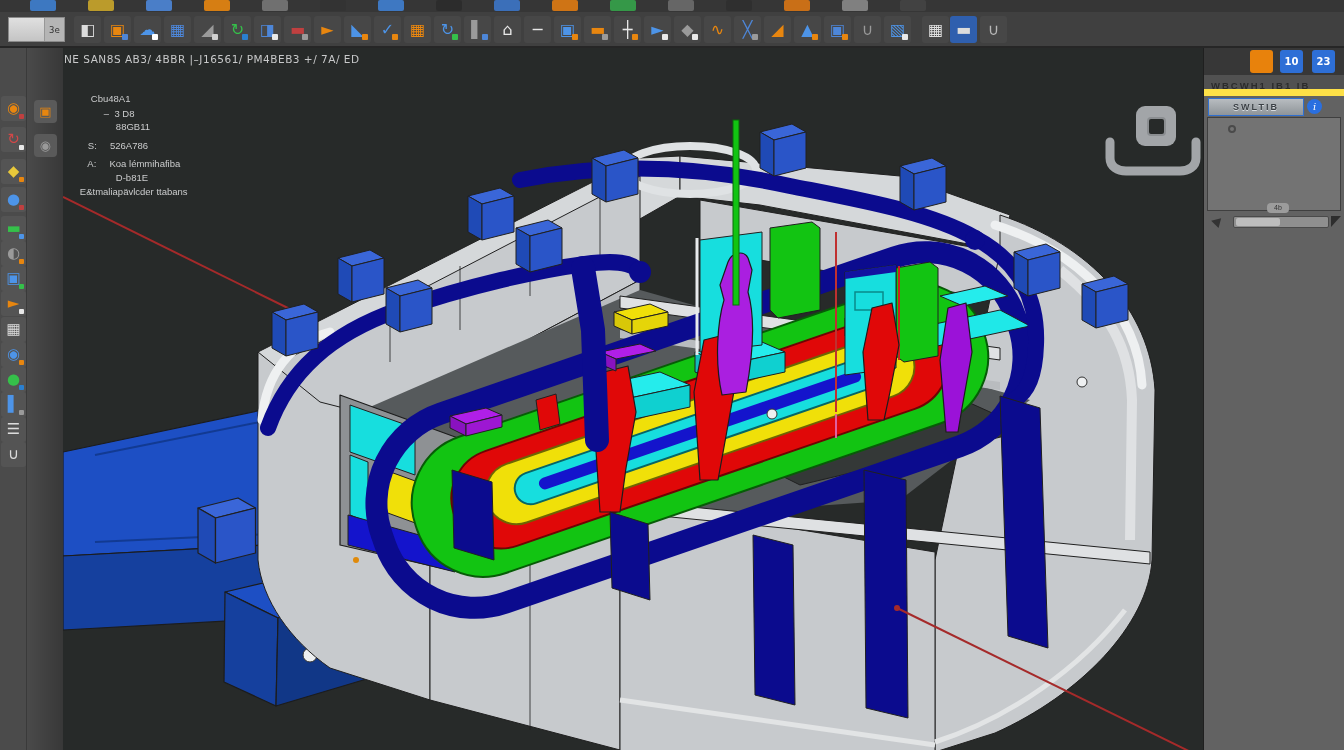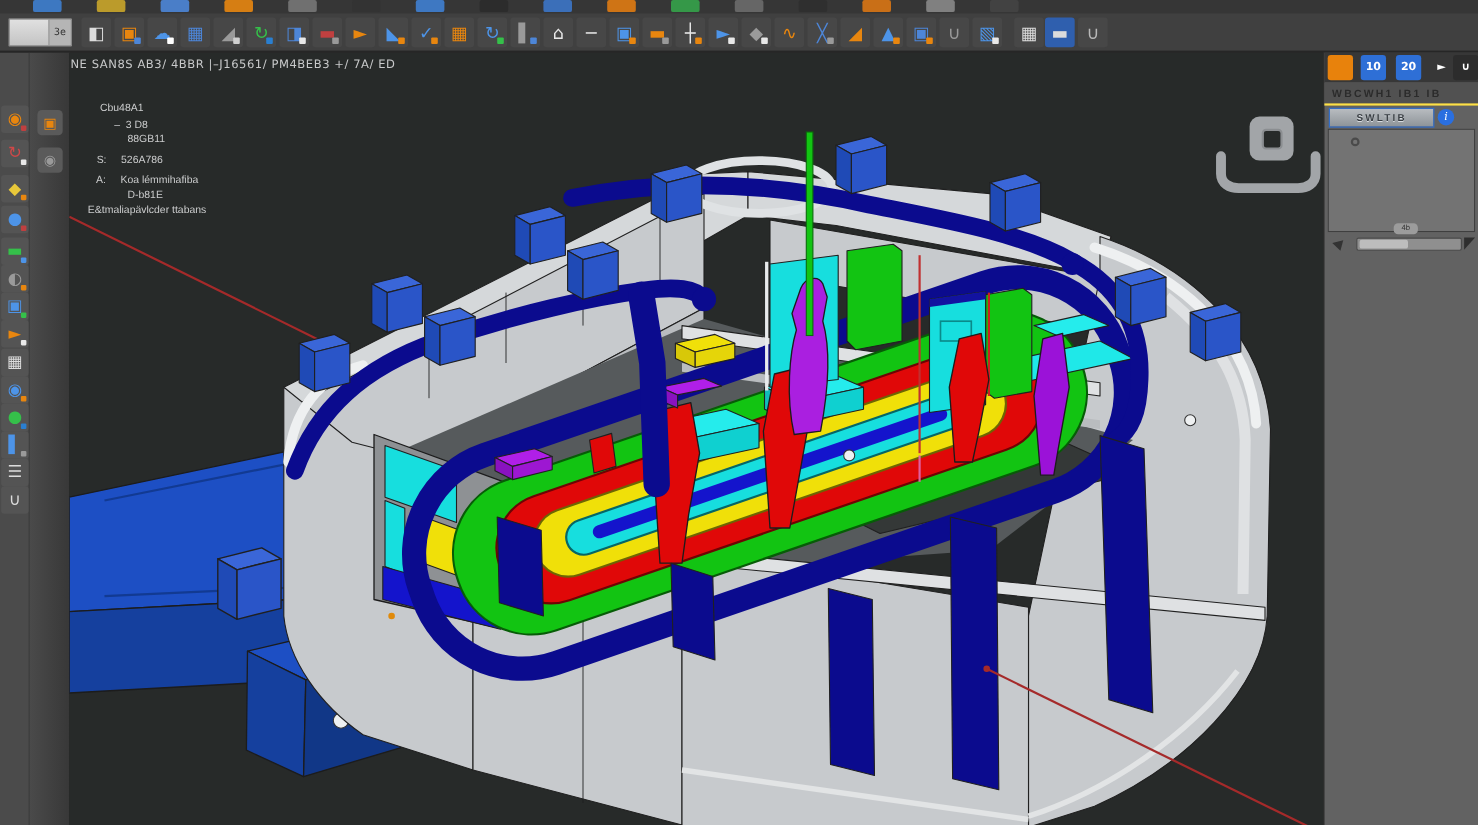--- a/index.html
+++ b/index.html
@@ -34,22 +34,22 @@
   
   .viewport{position:absolute;left:63px;top:48px;width:1140px;height:702px;background:var(--vpbg,#272a29);}
   .vtitle{position:absolute;left:64px;top:53px;color:#c8c9ca;font-size:10.5px;letter-spacing:.5px;
           font-family:"DejaVu Sans",sans-serif;white-space:pre;}
   .tree{position:absolute;left:0;top:0;}
   .tline{position:absolute;color:#cbcccd;font-size:9.5px;font-family:Liberation Sans, sans-serif;white-space:pre;}
   
   .rpanel{position:absolute;left:1203px;top:48px;width:141px;height:702px;background:#626262;border-left:1px solid #1f1f1f;}
   .rp-iconrow{position:absolute;left:0;top:0;width:141px;height:27px;background:#373737;}
   .rp-ic{position:absolute;top:2px;width:23px;height:23px;border-radius:3px;display:flex;align-items:center;justify-content:center;
-         color:#fff;font-size:10px;font-weight:bold;font-family:"DejaVu Sans",sans-serif;}
-  .rp-header{position:absolute;left:0;top:27px;width:141px;height:21px;background:#515151;border-bottom:2px solid #fde047;
+         color:#fff;font-size:10px;font-weight:bold;font-family:"DejaVu Sans",sans-serif;margin-left:43px;}
+  .rp-header{position:absolute;left:0;top:27px;width:141px;height:21px;background:#515151;border-bottom:7px solid #fde047;
          color:#2b2b2b;font-weight:bold;font-size:9.5px;letter-spacing:2px;line-height:21px;padding-left:7px;}
   .rp-tab{position:absolute;left:4px;top:50px;width:96px;height:18px;background:linear-gradient(#b8bcc0,#8e9499);
          border:1px solid #2f6fd0;color:#3a3f44;font-weight:bold;font-size:9px;letter-spacing:2px;
          text-align:center;line-height:17px;text-shadow:0 1px 0 #d8dce0;}
   .rp-info{position:absolute;left:103px;top:51px;width:15px;height:15px;border-radius:50%;background:#2a6fe0;
          color:#fff;font-family:"DejaVu Serif",serif;font-style:italic;font-size:10px;text-align:center;line-height:15px;}
   .rp-body{position:absolute;left:3px;top:69px;width:134px;height:94px;background:#737373;border:1px solid #3f3f3f;}
   .rp-gear{position:absolute;left:20px;top:7px;width:8px;height:8px;border:2px solid #4a4a4a;border-radius:50%;}
   .rp-chip{position:absolute;left:63px;top:155px;width:22px;height:10px;background:#9c9c9c;border-radius:4px;
          color:#333;font-size:7px;text-align:center;line-height:10px;}
@@ -511,21 +511,21 @@
   <div class="rpanel">
     <div class="rp-iconrow">
 
     <div class="rp-ic" style="left: 3px; background: rgb(232, 130, 12);">
         <span class="g"></span>
         </div>
         <div class="rp-ic" style="left: 33px; background: rgb(46, 111, 214);">
         <span class="g">10</span>
         </div>
         <div class="rp-ic" style="left: 65px; background: rgb(46, 111, 214);">
-        <span class="g">20</span>
+        <span class="g">23</span>
         </div>
         <div class="rp-ic" style="left: 95px; background: transparent;">
         <span class="g">►</span>
         </div>
         <div class="rp-ic" style="left: 117px; background: rgb(44, 44, 44);">
         <span class="g">∪</span>
         </div>
       </div>
     <div class="rp-header">WBCWH1 IB1 IB</div>
     <div class="rp-tab">SWLTIB</div>

